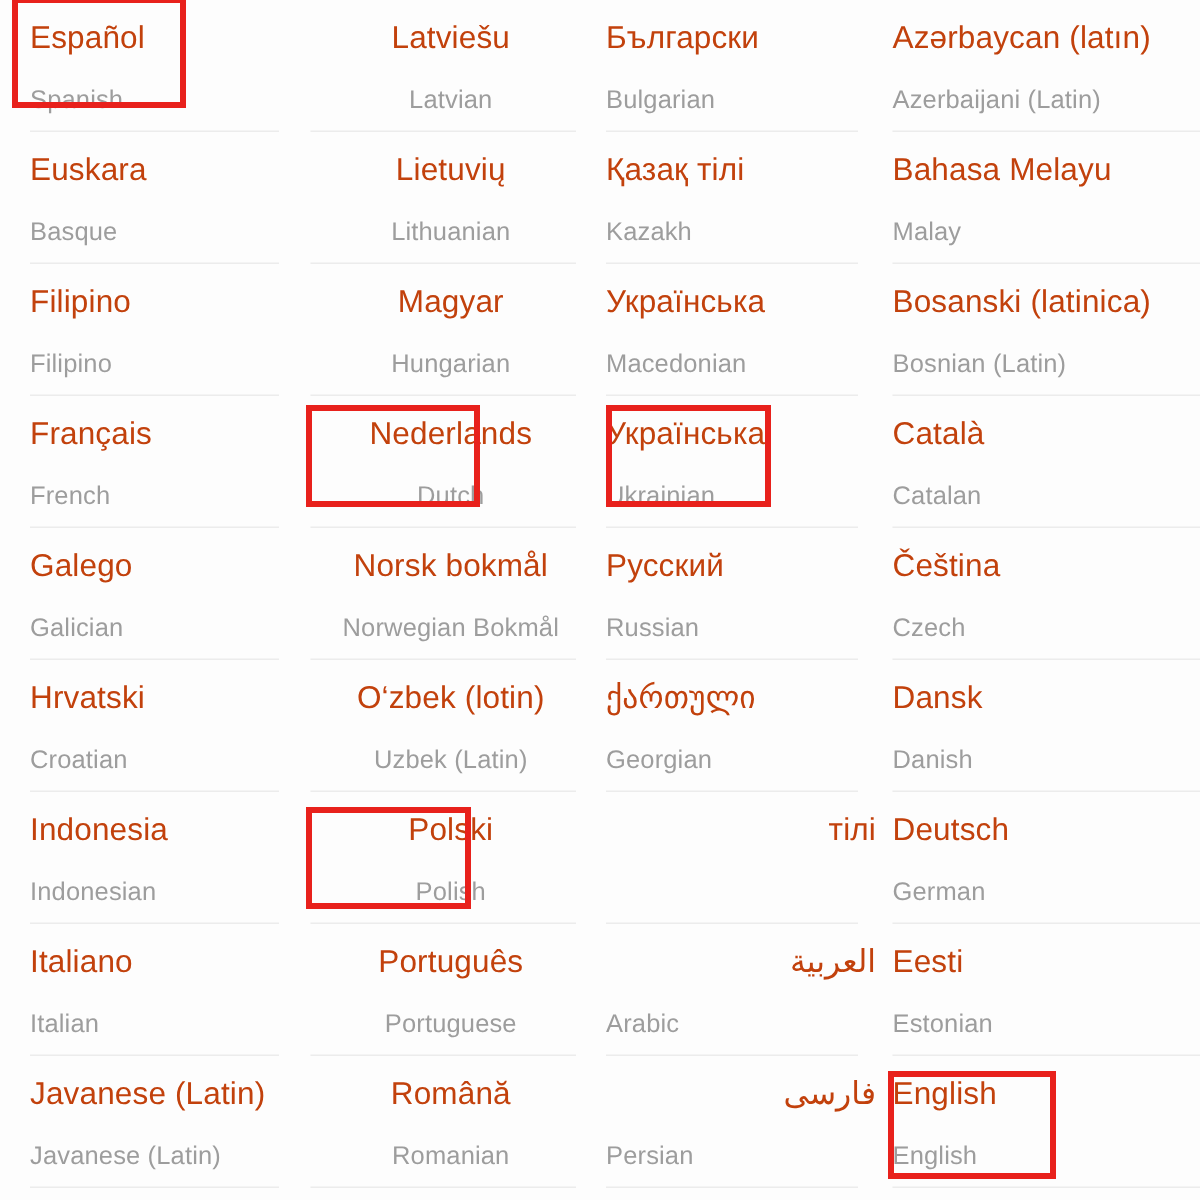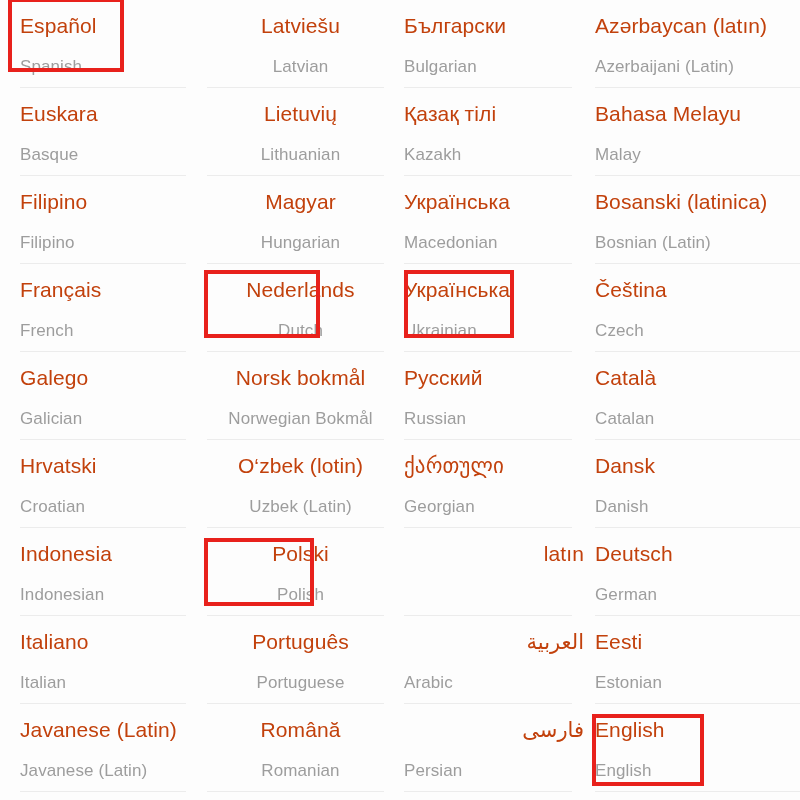--- a/index.html
+++ b/index.html
@@ -193,21 +193,21 @@
     </div>
     <div class="lang-cell">
       <div class="native-name">Русский</div>
       <div class="english-name">Russian</div>
     </div>
     <div class="lang-cell">
       <div class="native-name">ქართული</div>
       <div class="english-name">Georgian</div>
     </div>
     <div class="lang-cell">
-      <div class="native-name rtl-name">latın</div>
+      <div class="native-name rtl-name">тілі</div>
     </div>
     <div class="lang-cell">
       <div class="native-name rtl-name">العربية</div>
       <div class="english-name">Arabic</div>
     </div>
     <div class="lang-cell">
       <div class="native-name rtl-name">فارسی</div>
       <div class="english-name">Persian</div>
     </div>
   </div>
@@ -219,26 +219,26 @@
     </div>
     <div class="lang-cell">
       <div class="native-name">Bahasa Melayu</div>
       <div class="english-name">Malay</div>
     </div>
     <div class="lang-cell">
       <div class="native-name">Bosanski (latinica)</div>
       <div class="english-name">Bosnian (Latin)</div>
     </div>
     <div class="lang-cell">
+      <div class="native-name">Català</div>
+      <div class="english-name">Catalan</div>
+    </div>
+    <div class="lang-cell">
       <div class="native-name">Čeština</div>
       <div class="english-name">Czech</div>
-    </div>
-    <div class="lang-cell">
-      <div class="native-name">Català</div>
-      <div class="english-name">Catalan</div>
     </div>
     <div class="lang-cell">
       <div class="native-name">Dansk</div>
       <div class="english-name">Danish</div>
     </div>
     <div class="lang-cell">
       <div class="native-name">Deutsch</div>
       <div class="english-name">German</div>
     </div>
     <div class="lang-cell">

